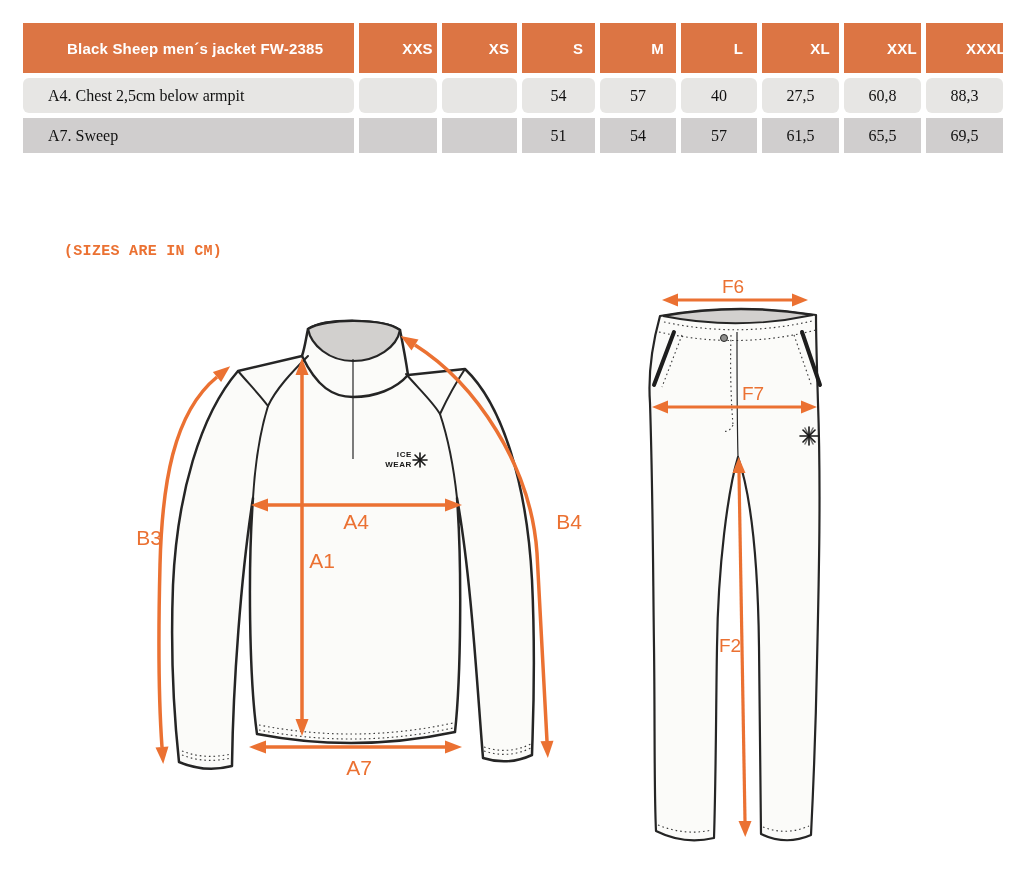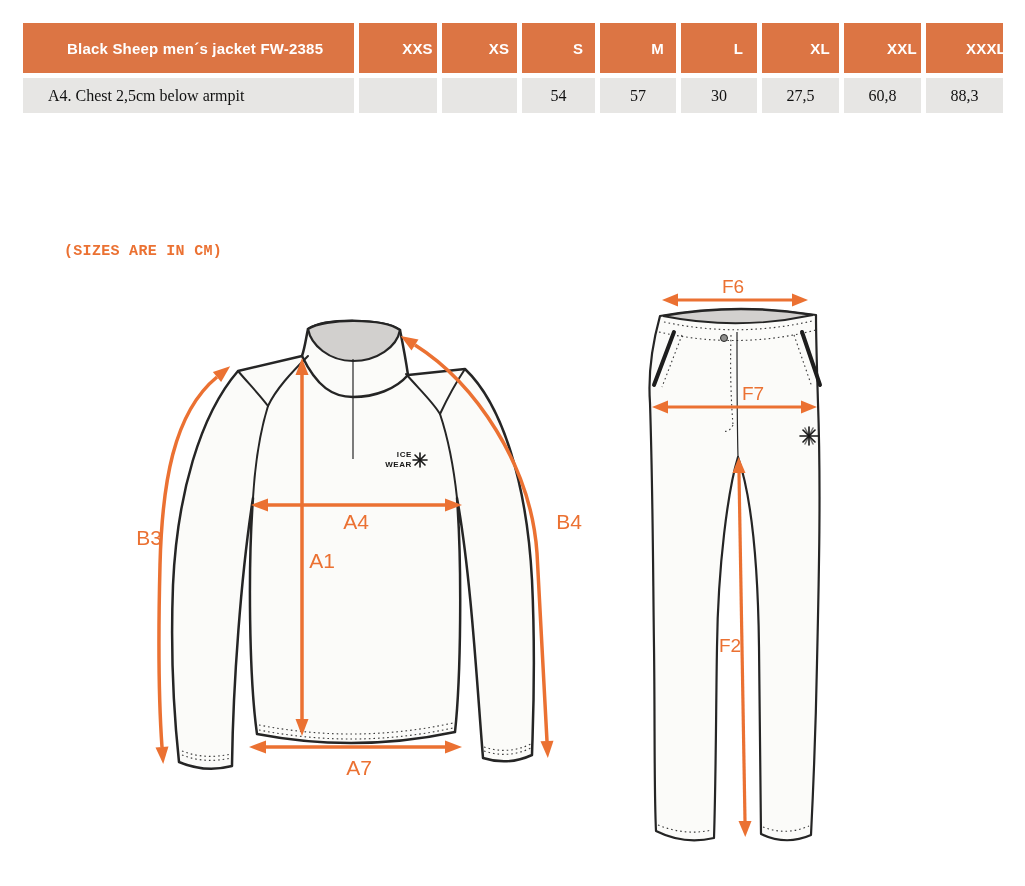--- a/index.html
+++ b/index.html
@@ -22,21 +22,21 @@
   }
   table.size-table th.title-cell{
     text-align:left;padding-left:44px;margin-left:26px;
   }
   table.size-table td{
     font-family:"Liberation Serif",serif;font-size:16px;color:#111;
     height:33px;text-align:center;vertical-align:middle;
   }
   table.size-table td.label-cell{text-align:left;padding-left:25px;}
   table.size-table tr.row-dark td{background:var(--row-dark,#D0CECE);}
-  table.size-table tr.row-light td{background:var(--row-light,#E7E6E4);}
+  table.size-table tr.row-light td{background:var(--row-light,#E7E6E4);border-radius:6px;}
   
   .units-note{
     position:absolute;left:64px;top:243px;
     color:var(--arrow-orange,#E5713A);font-size:15px;font-weight:bold;
     letter-spacing:.3px;
     font-family:Liberation Mono, monospace;
   }
   
   svg.diagram{position:absolute;overflow:visible;}
   .garment{fill:var(--garment-fill,#FBFBF9);stroke:var(--line-col,#252525);stroke-width:2.5;stroke-linejoin:round;}
@@ -83,24 +83,35 @@
         <th>XXXL</th>
       </tr>
     </thead>
     <tbody>
       <tr class="row-light">
         <td class="label-cell">A4. Chest 2,5cm below armpit</td>
         <td></td>
         <td></td>
         <td>54</td>
         <td>57</td>
-        <td>30</td>
+        <td>40</td>
         <td>27,5</td>
         <td>60,8</td>
         <td>88,3</td>
+      </tr>
+      <tr class="row-dark">
+        <td class="label-cell">A7. Sweep</td>
+        <td></td>
+        <td></td>
+        <td>51</td>
+        <td>54</td>
+        <td>57</td>
+        <td>61,5</td>
+        <td>65,5</td>
+        <td>69,5</td>
       </tr>
     </tbody>
   </table>
 
   <div class="units-note">(SIZES ARE IN CM)</div>
 
   <svg class="diagram" style="left:105px;top:285px;" width="490" height="515" viewBox="0 0 490 515">
     <defs>
       <marker id="ahj" markerUnits="userSpaceOnUse" markerWidth="20" markerHeight="16" refX="2" refY="8" orient="auto-start-reverse">
         <path class="ah" d="M2,1.5 L19,8 L2,14.5 Z"></path>

